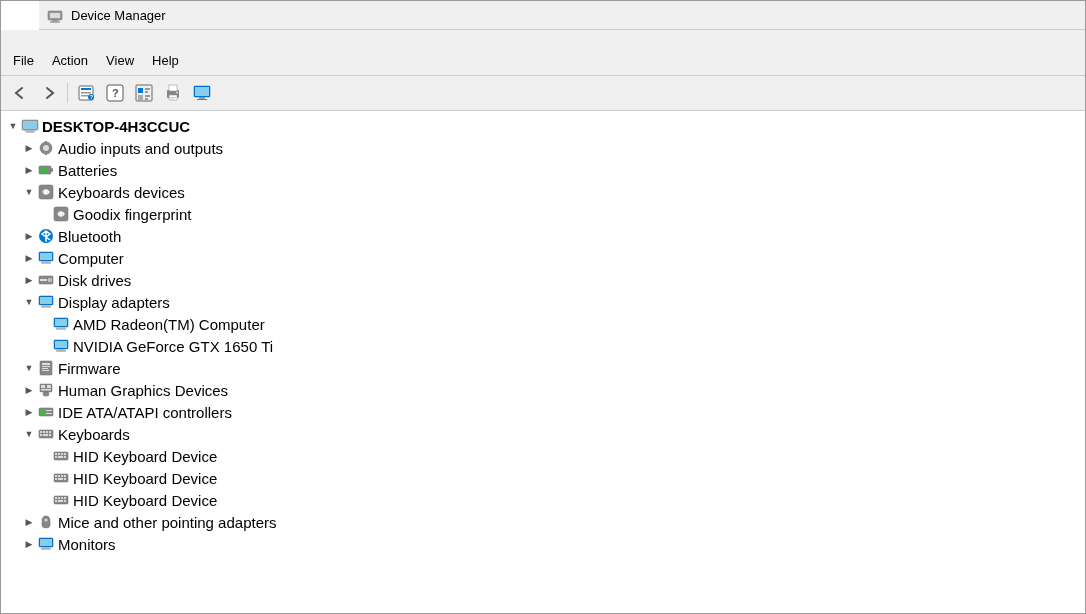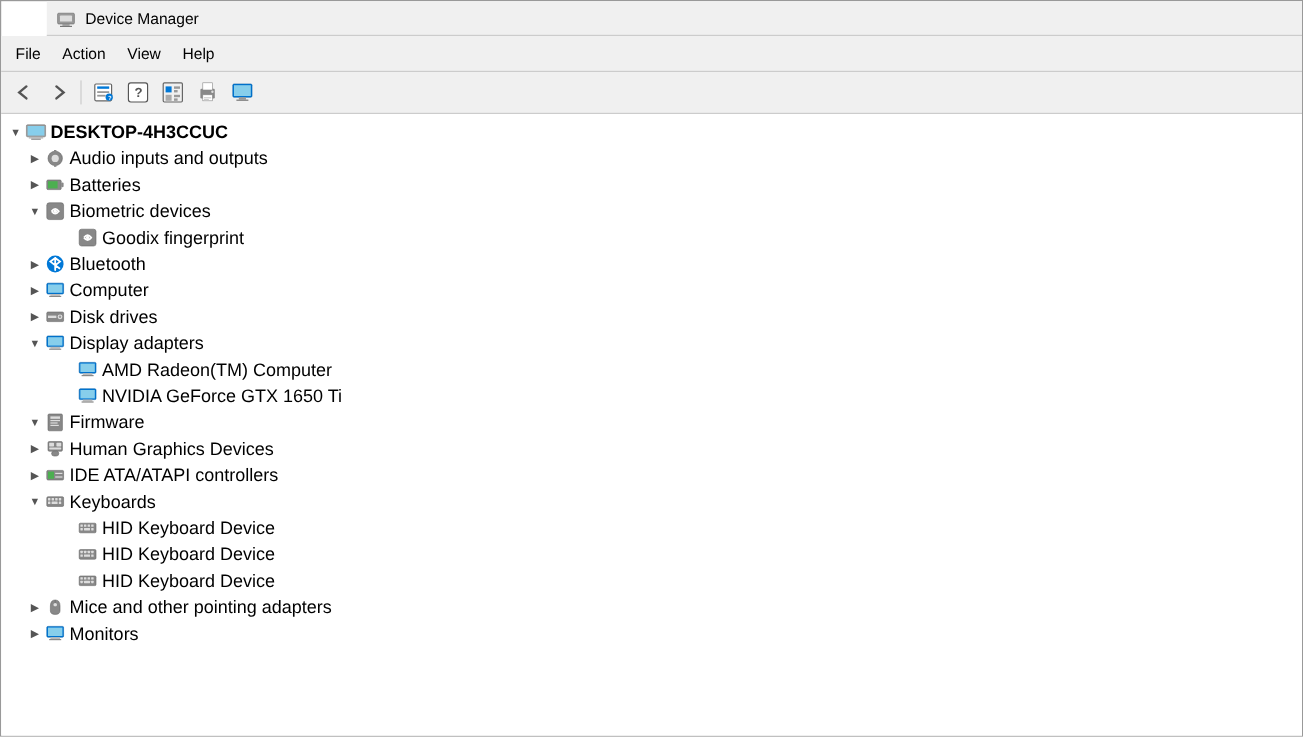--- a/index.html
+++ b/index.html
@@ -44,20 +44,21 @@
       align-items: center;
       border-bottom: 1px solid #ccc;
       gap: 2px;
     }
     .menu-item {
       padding: 3px 8px;
       cursor: pointer;
       font-size: 13px;
       color: #000;
       border-radius: 3px;
+      margin-top: 16px;
     }
     .toolbar {
       background: #f0f0f0;
       padding: 4px 6px;
       display: flex;
       align-items: center;
       gap: 3px;
       border-bottom: 1px solid #ccc;
     }
     .toolbar-btn {
@@ -112,21 +113,21 @@
       margin-right: 3px;
     }
     .item-label {
       font-size: 15px;
       color: #000;
     }
 
     
     .indent-0 { padding-left: 4px; }
     .indent-1 { padding-left: 20px; }
-    .indent-2 { padding-left: 47px; }
+    .indent-2 { padding-left: 35px; }
 
     .root-item {
       font-weight: bold;
       color: #000;
     }
   </style>
 </head>
 <body>
 
 <div class="window">
@@ -251,21 +252,21 @@
 
     <div class="tree-item indent-1">
       <span class="expand-icon">▼</span>
       <span class="item-icon">
         <svg width="16" height="16" viewBox="0 0 16 16">
           <rect x="1" y="1" width="14" height="14" rx="2" fill="#888" stroke="#666" stroke-width="0.5"></rect>
           <path d="M5 8 Q8 4 11 8 Q8 12 5 8" fill="none" stroke="#fff" stroke-width="1.5"></path>
           <circle cx="8" cy="8" r="1.5" fill="#fff"></circle>
         </svg>
       </span>
-      <span class="item-label">Biometric devices</span>
+      <span class="item-label">Keyboards devices</span>
     </div>
 
     <div class="tree-item indent-2">
       <span class="expand-icon" style="visibility:hidden">▶</span>
       <span class="item-icon">
         <svg width="16" height="16" viewBox="0 0 16 16">
           <rect x="1" y="1" width="14" height="14" rx="2" fill="#888" stroke="#666" stroke-width="0.5"></rect>
           <path d="M5 8 Q8 4 11 8 Q8 12 5 8" fill="none" stroke="#fff" stroke-width="1.5"></path>
           <circle cx="8" cy="8" r="1.5" fill="#fff"></circle>
         </svg>

